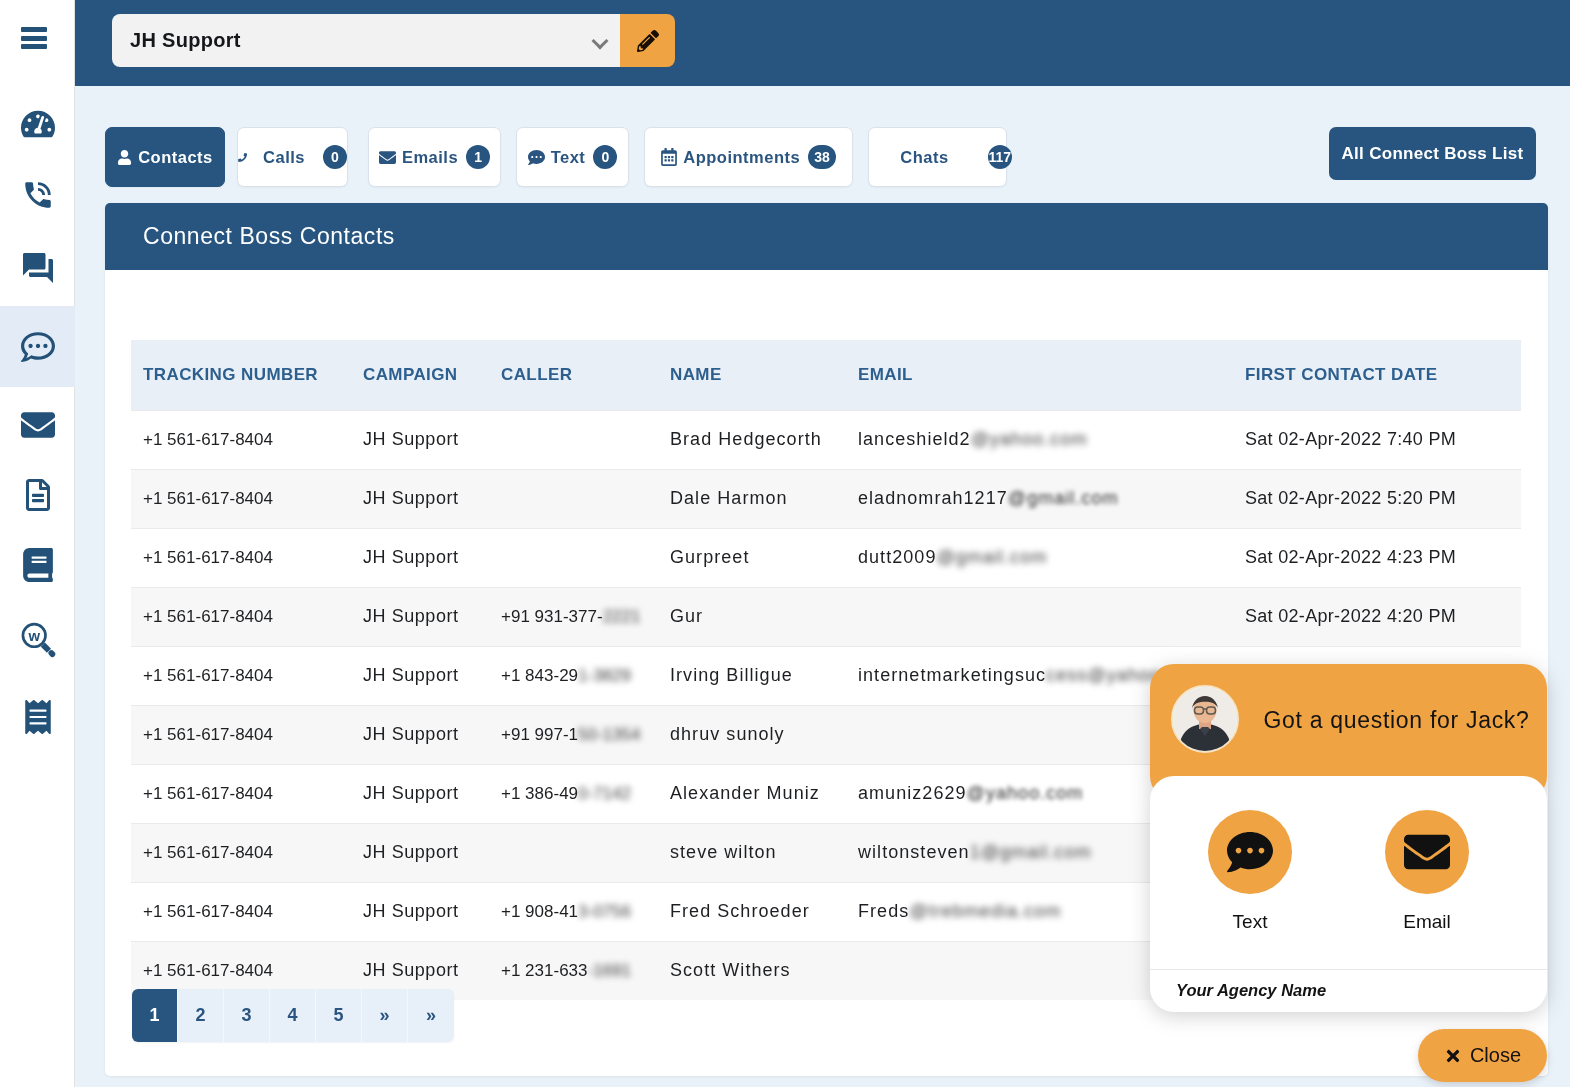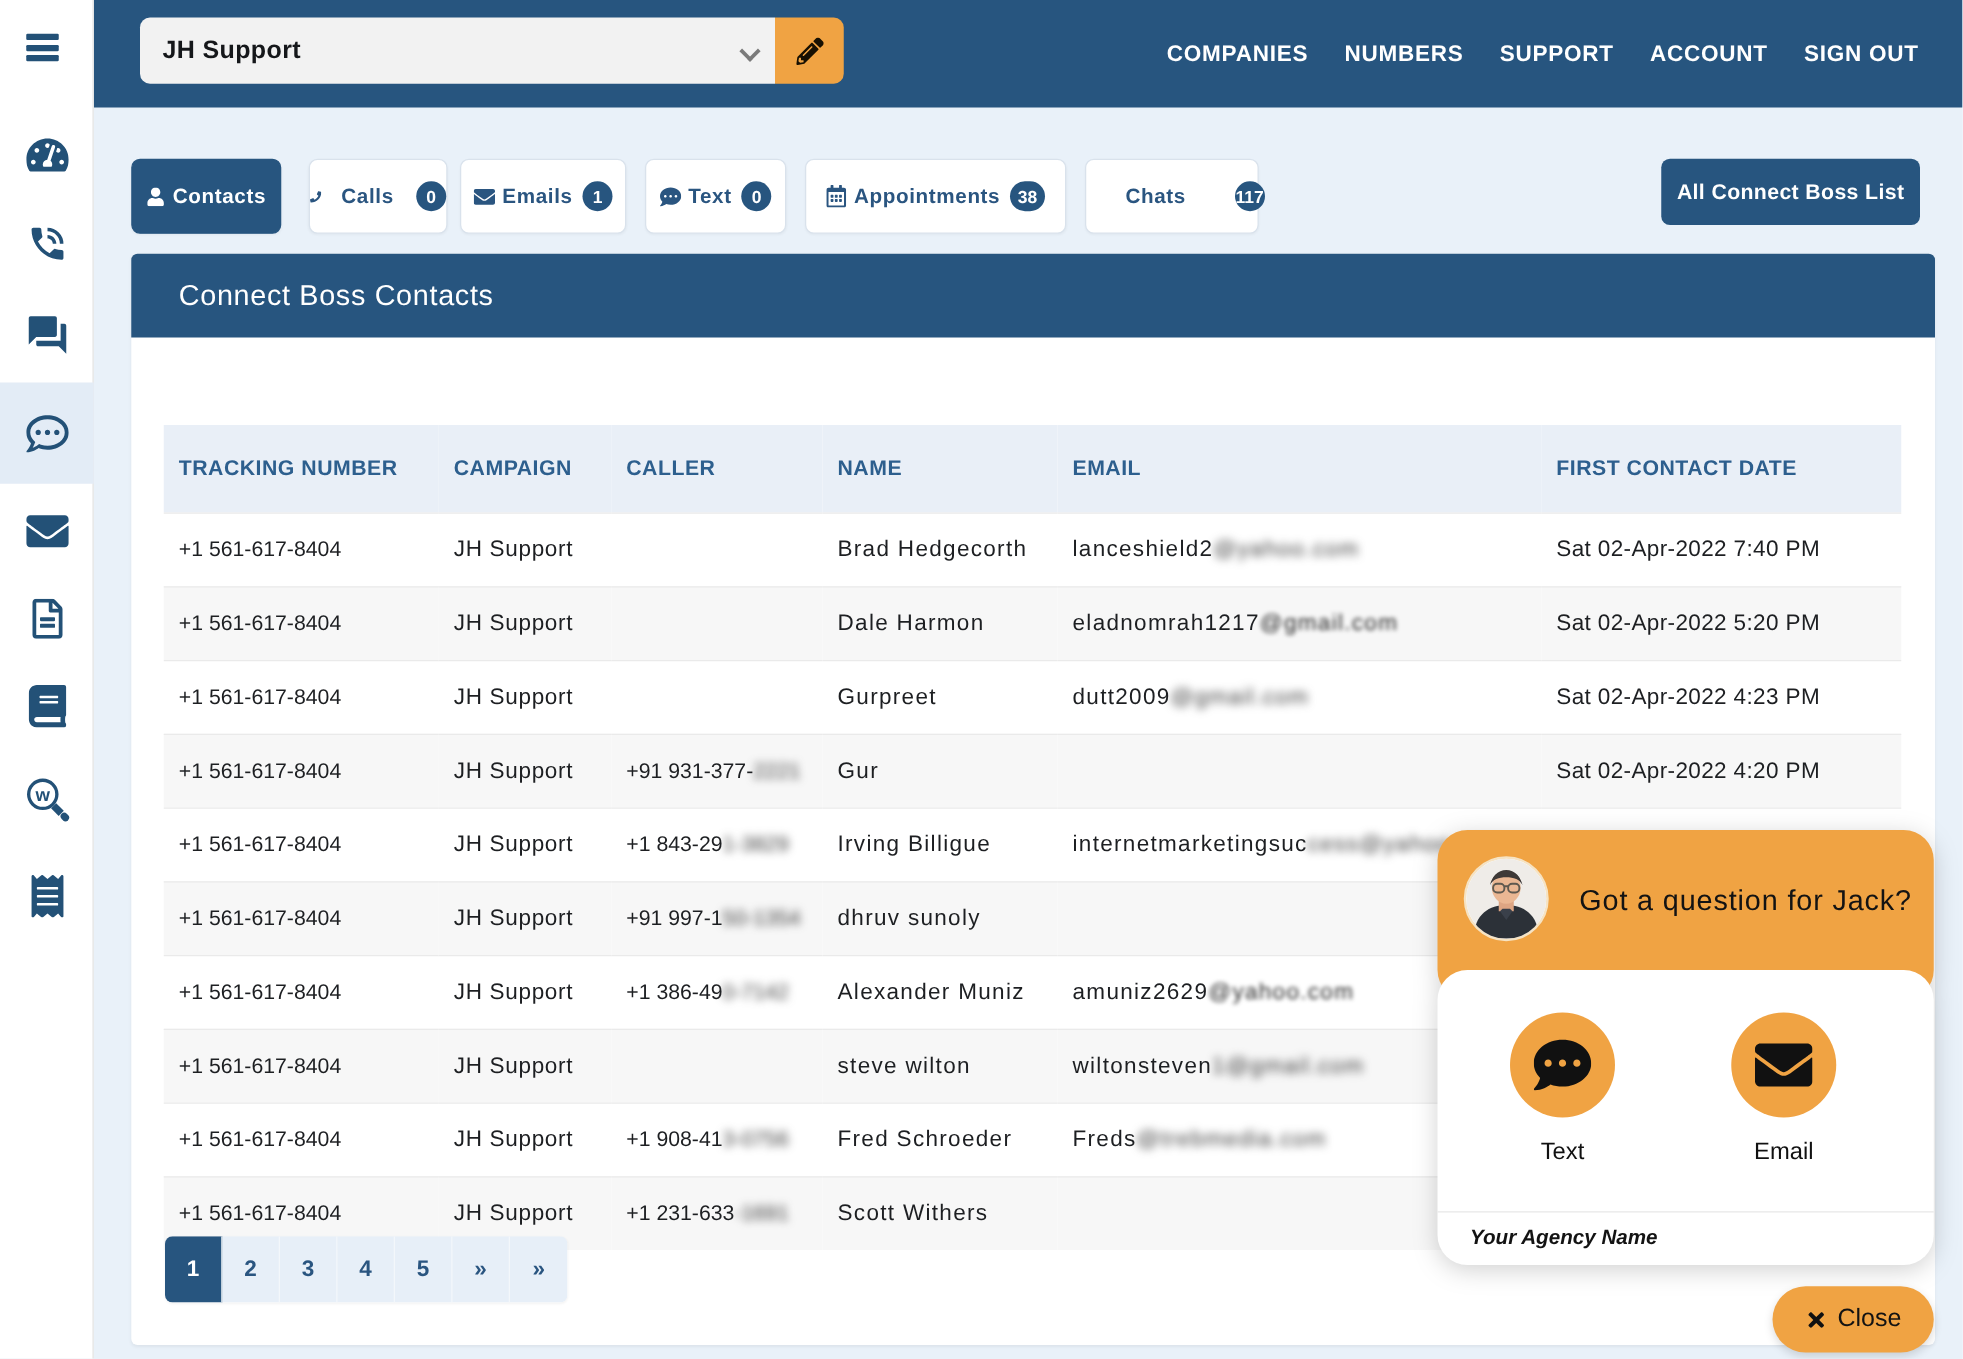--- a/index.html
+++ b/index.html
@@ -77,27 +77,20 @@
 
 <div class="topnav">
   <div class="selgroup">
     <div class="sel">JH Support<span class="chev"></span></div>
     <div class="editbtn">
       <svg width="22" height="22" viewBox="0 0 512 512">
             <path fill="#171002" d="M497.9 142.1l-46.1 46.1c-4.7 4.7-12.3 4.7-17 0l-111-111c-4.7-4.7-4.7-12.3 0-17l46.1-46.1c18.7-18.7 49.1-18.7 67.9 0l60.1 60.1c18.8 18.7 18.8 49.1 0 67.9zM284.2 99.8L21.6 362.4.4 483.9c-2.9 16.4 11.4 30.6 27.8 27.8l121.5-21.3 262.6-262.6c4.7-4.7 4.7-12.3 0-17l-111-111c-4.8-4.7-12.4-4.7-17.1 0zM124.1 339.9c-5.5-5.5-5.5-14.3 0-19.8l154-154c5.5-5.5 14.3-5.5 19.8 0s5.5 14.3 0 19.8l-154 154c-5.5 5.5-14.3 5.5-19.8 0zM88 424h48v36.3l-64.5 11.3-31.1-31.1L51.7 376H88v48z"></path>
           </svg>
     </div>
   </div>
-  <div class="navlinks">
-    <a>COMPANIES</a>
-        <a>NUMBERS</a>
-        <a>SUPPORT</a>
-        <a>ACCOUNT</a>
-        <a>SIGN OUT</a>
-  </div>
 </div>
 
 <div class="sidebar">
   <div class="burger">
         <span></span>
         <span></span>
         <span></span>
       </div>
   <div class="sideicon" style="top:89px;">
         <svg width="34" height="34" viewBox="0 0 576 512">
@@ -148,21 +141,21 @@
           <path d="M358.4 3.2L320 48 265.6 3.2a15.9 15.9 0 0 0-19.2 0L192 48 137.6 3.2a15.9 15.9 0 0 0-19.2 0L64 48 25.6 3.2C15.1-4.7 0 2.8 0 16v480c0 13.2 15.1 20.7 25.6 12.8L64 464l54.4 44.8a15.9 15.9 0 0 0 19.2 0L192 464l54.4 44.8a15.9 15.9 0 0 0 19.2 0L320 464l38.4 44.8c10.5 7.9 25.6.4 25.6-12.8V16c0-13.2-15.1-20.7-25.6-12.8zM320 360c0 4.4-3.6 8-8 8H72c-4.4 0-8-3.6-8-8v-16c0-4.4 3.6-8 8-8h240c4.4 0 8 3.6 8 8v16zm0-96c0 4.4-3.6 8-8 8H72c-4.4 0-8-3.6-8-8v-16c0-4.4 3.6-8 8-8h240c4.4 0 8 3.6 8 8v16zm0-96c0 4.4-3.6 8-8 8H72c-4.4 0-8-3.6-8-8v-16c0-4.4 3.6-8 8-8h240c4.4 0 8 3.6 8 8v16z"></path>
         </svg>
       </div>
 </div>
 
 <div class="content">
   <div class="tabs">
     <div class="tab active" style="left:30px;width:120px;"><svg width="15" height="15" viewBox="0 0 448 512">
             <path d="M224 256c70.7 0 128-57.3 128-128S294.7 0 224 0 96 57.3 96 128s57.3 128 128 128zm89.6 32h-16.7c-22.2 10.2-46.9 16-72.9 16s-50.6-5.8-72.9-16h-16.7C60.2 288 0 348.2 0 422.4V464c0 26.5 21.5 48 48 48h352c26.5 0 48-21.5 48-48v-41.6c0-74.2-60.2-134.4-134.4-134.4z"></path>
           </svg>Contacts</div>
-    <div class="tab" style="left:172px;width:111px;gap:16px;"><svg width="15" height="15" viewBox="0 0 512 512">
+    <div class="tab" style="left:162px;width:111px;gap:16px;"><svg width="15" height="15" viewBox="0 0 512 512">
             <path d="M493.4 24.6l-104-24c-11.3-2.6-22.9 3.3-27.5 13.9l-48 112c-4.2 9.8-1.4 21.3 6.9 28l60.6 49.6c-36 76.7-98.9 140.5-177.2 177.2l-49.6-60.6c-6.8-8.3-18.2-11.1-28-6.9l-112 48C3.9 366.5-2 378.1.6 389.4l24 104C27.1 504.2 36.7 512 48 512c256.1 0 464-207.5 464-464 0-11.2-7.7-20.9-18.6-23.4z"></path>
           </svg>Calls<span class="badge">0</span></div>
     <div class="tab" style="left:293px;width:133px;"><svg width="17" height="17" viewBox="0 0 512 512">
             <path d="M502.3 190.8c3.9-3.1 9.7-.2 9.7 4.7V400c0 26.5-21.5 48-48 48H48c-26.5 0-48-21.5-48-48V195.6c0-5 5.7-7.8 9.7-4.7 22.4 17.4 52.1 39.5 154.1 113.6 21.1 15.4 56.7 47.8 92.2 47.6 35.7.3 72-32.8 92.3-47.6 102-74.1 131.6-96.3 154-113.6zM256 320c23.2.4 56.6-29.2 73.4-41.4 132.7-96.3 142.8-104.7 173.4-128.7 5.8-4.5 9.2-11.5 9.2-18.9v-19c0-26.5-21.5-48-48-48H48C21.5 64 0 85.5 0 112v19c0 7.4 3.4 14.3 9.2 18.9 30.6 23.9 40.7 32.4 173.4 128.7 16.8 12.2 50.2 41.8 73.4 41.4z"></path>
           </svg>Emails<span class="badge">1</span></div>
     <div class="tab" style="left:441px;width:113px;"><svg width="17" height="17" viewBox="0 0 512 512">
             <path d="M256 32C114.6 32 0 125.1 0 240c0 49.6 21.4 95 57 130.7C44.5 421.1 2.7 466 2.2 466.5c-2.2 2.3-2.8 5.7-1.5 8.7S4.8 480 8 480c66.3 0 116-31.8 140.6-51.4 32.7 12.3 69 19.4 107.4 19.4 141.4 0 256-93.1 256-208S397.4 32 256 32zM128 272c-17.7 0-32-14.3-32-32s14.3-32 32-32 32 14.3 32 32-14.3 32-32 32zm128 0c-17.7 0-32-14.3-32-32s14.3-32 32-32 32 14.3 32 32-14.3 32-32 32zm128 0c-17.7 0-32-14.3-32-32s14.3-32 32-32 32 14.3 32 32-14.3 32-32 32z"></path>
           </svg>Text<span class="badge">0</span></div>
     <div class="tab" style="left:569px;width:209px;"><svg width="16" height="18" viewBox="0 0 448 512">
             <path d="M148 288h-40c-6.6 0-12-5.4-12-12v-40c0-6.6 5.4-12 12-12h40c6.6 0 12 5.4 12 12v40c0 6.6-5.4 12-12 12zm108-12v-40c0-6.6-5.4-12-12-12h-40c-6.6 0-12 5.4-12 12v40c0 6.6 5.4 12 12 12h40c6.6 0 12-5.4 12-12zm96 0v-40c0-6.6-5.4-12-12-12h-40c-6.6 0-12 5.4-12 12v40c0 6.6 5.4 12 12 12h40c6.6 0 12-5.4 12-12zm-96 96v-40c0-6.6-5.4-12-12-12h-40c-6.6 0-12 5.4-12 12v40c0 6.6 5.4 12 12 12h40c6.6 0 12-5.4 12-12zm-96 0v-40c0-6.6-5.4-12-12-12h-40c-6.6 0-12 5.4-12 12v40c0 6.6 5.4 12 12 12h40c6.6 0 12-5.4 12-12zm192 0v-40c0-6.6-5.4-12-12-12h-40c-6.6 0-12 5.4-12 12v40c0 6.6 5.4 12 12 12h40c6.6 0 12-5.4 12-12zm96-260v352c0 26.5-21.5 48-48 48H48c-26.5 0-48-21.5-48-48V112c0-26.5 21.5-48 48-48h48V12c0-6.6 5.4-12 12-12h40c6.6 0 12 5.4 12 12v52h128V12c0-6.6 5.4-12 12-12h40c6.6 0 12 5.4 12 12v52h48c26.5 0 48 21.5 48 48zm-48 346V160H48v298c0 3.3 2.7 6 6 6h340c3.3 0 6-2.7 6-6z"></path>

